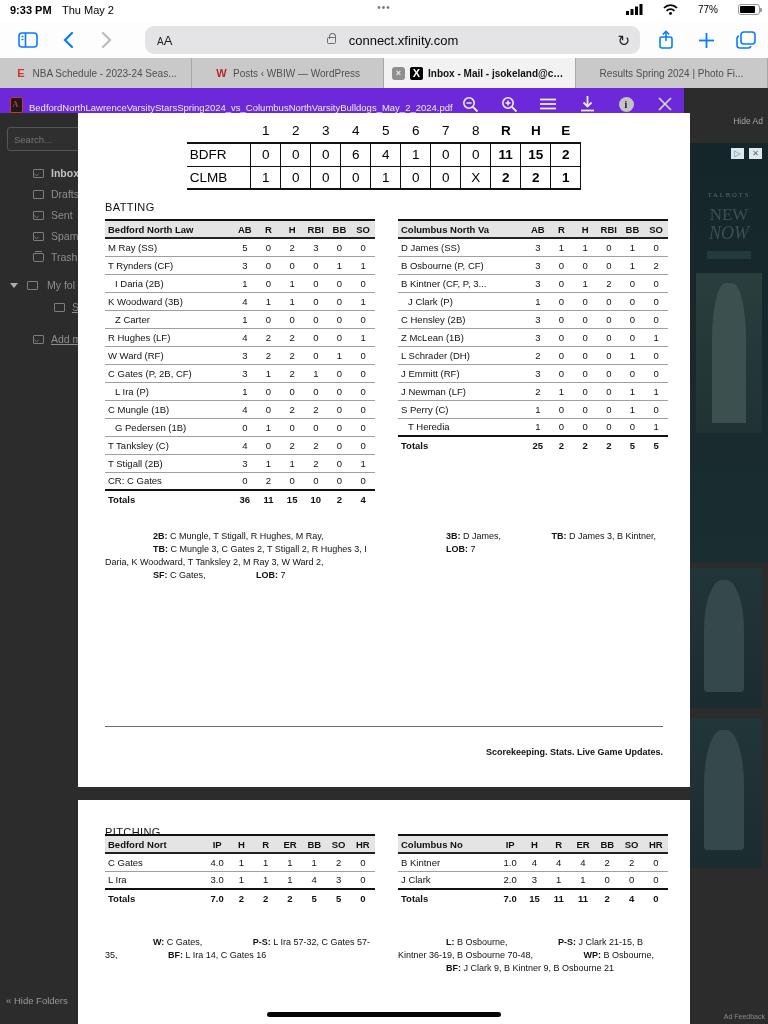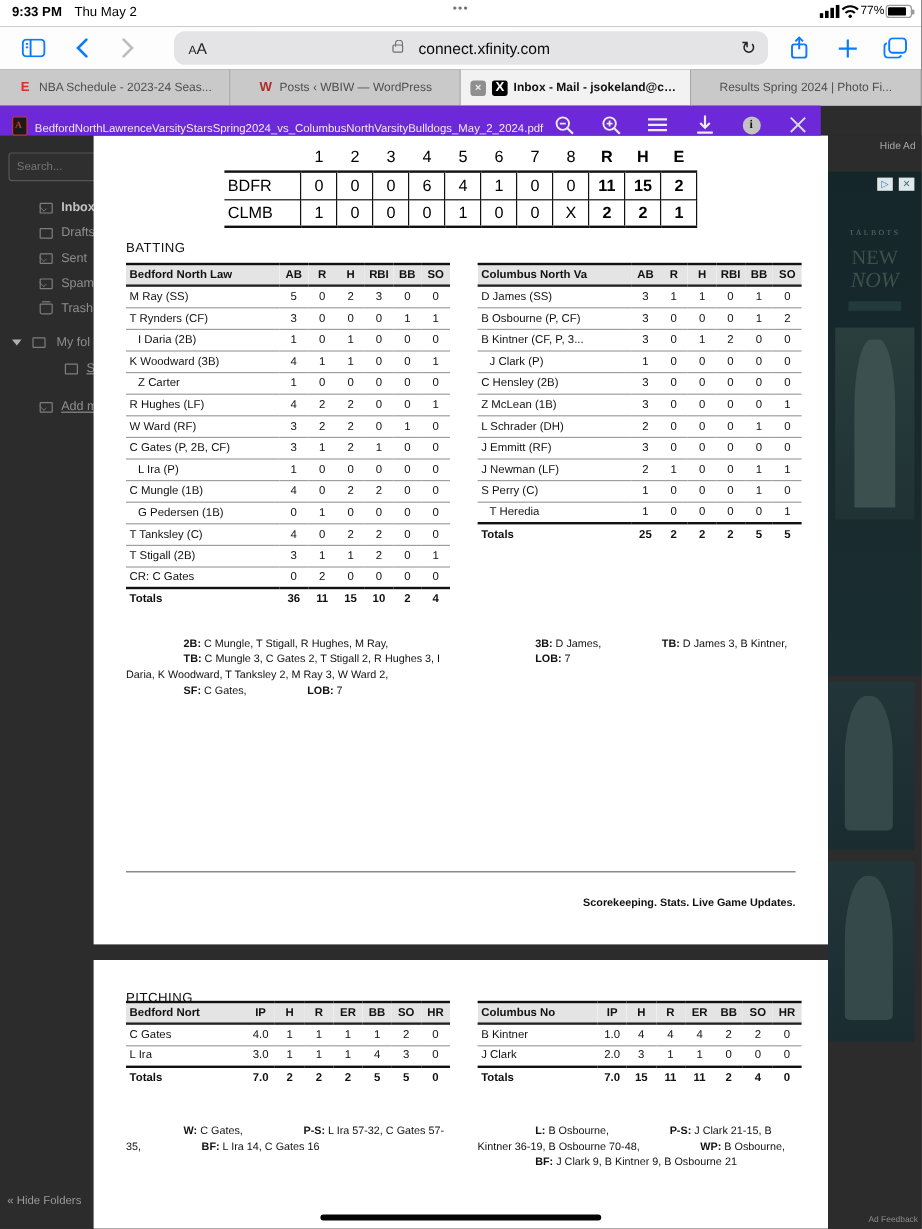--- a/index.html
+++ b/index.html
@@ -6,21 +6,21 @@
   html,body { width:768px; height:1024px; overflow:hidden; background:#2c2c2c;
     font-family:"Liberation Sans", sans-serif; -webkit-font-smoothing:antialiased; }
   .abs { position:absolute; }
   #stage { position:relative; width:768px; height:1024px; }
 
   
   #statusbar { left:0; top:0; width:768px; height:22px; background:#fff; z-index:30; }
   #statusbar .time { left:10px; top:4px; font-size:11px; font-weight:bold; color:#000; }
   #statusbar .date { left:62px; top:4px; font-size:11px; color:#000; }
   #statusbar .dots { left:0; right:0; top:2px; text-align:center; font-size:10px; color:#777; letter-spacing:1px; }
-  #statusbar .right { right:8px; top:4px; display:flex; align-items:center; gap:1px; position:absolute; }
+  #statusbar .right { right:8px; top:4px; display:flex; align-items:center; gap:20px; position:absolute; }
   .batt-pct { font-size:10px; color:#000; }
   .battery { width:22px; height:11px; border:1px solid #9a9a9a; border-radius:3px; position:relative; }
   .battery .fill { position:absolute; left:1px; top:1px; bottom:1px; width:74%; background:#000; border-radius:1px; }
   .battery .nub { position:absolute; right:-3px; top:3px; width:2px; height:4px; background:#9a9a9a; border-radius:0 1px 1px 0; }
 
   
   #toolbar { left:0; top:22px; width:768px; height:36px; background:#fdfdfd; z-index:30; }
   .tbtn { position:absolute; top:4px; width:28px; height:28px; display:flex; align-items:center; justify-content:center; }
   #urlpill { position:absolute; left:145px; right:128px; top:4px; height:28px; background:#e4e4e6; border-radius:9px; display:flex; align-items:center; }
   #urlpill .aa { position:absolute; left:12px; font-size:13px; color:#1c1c1c; }

